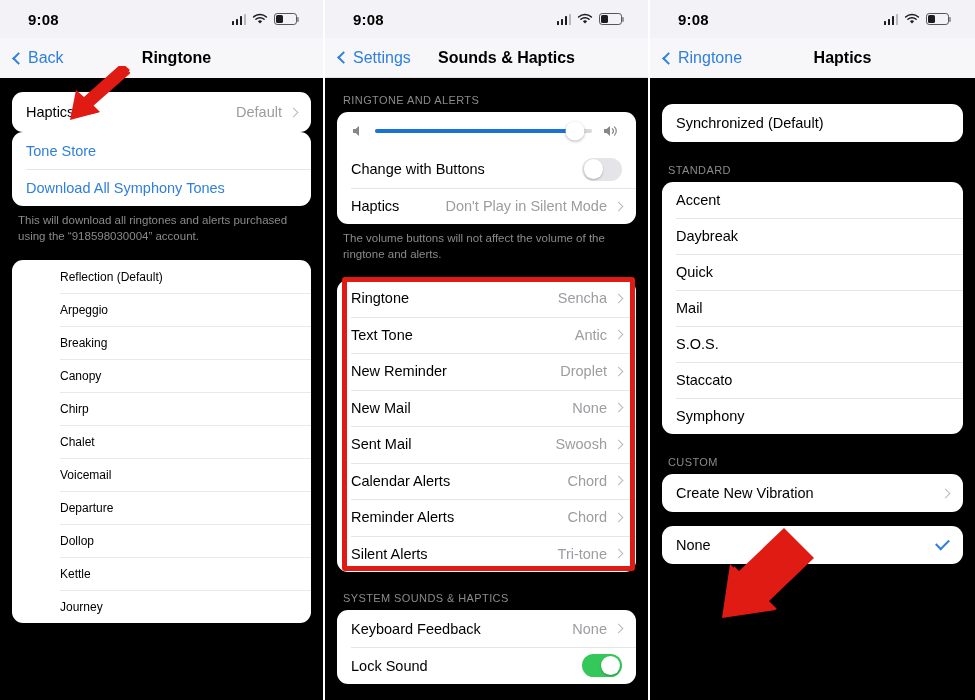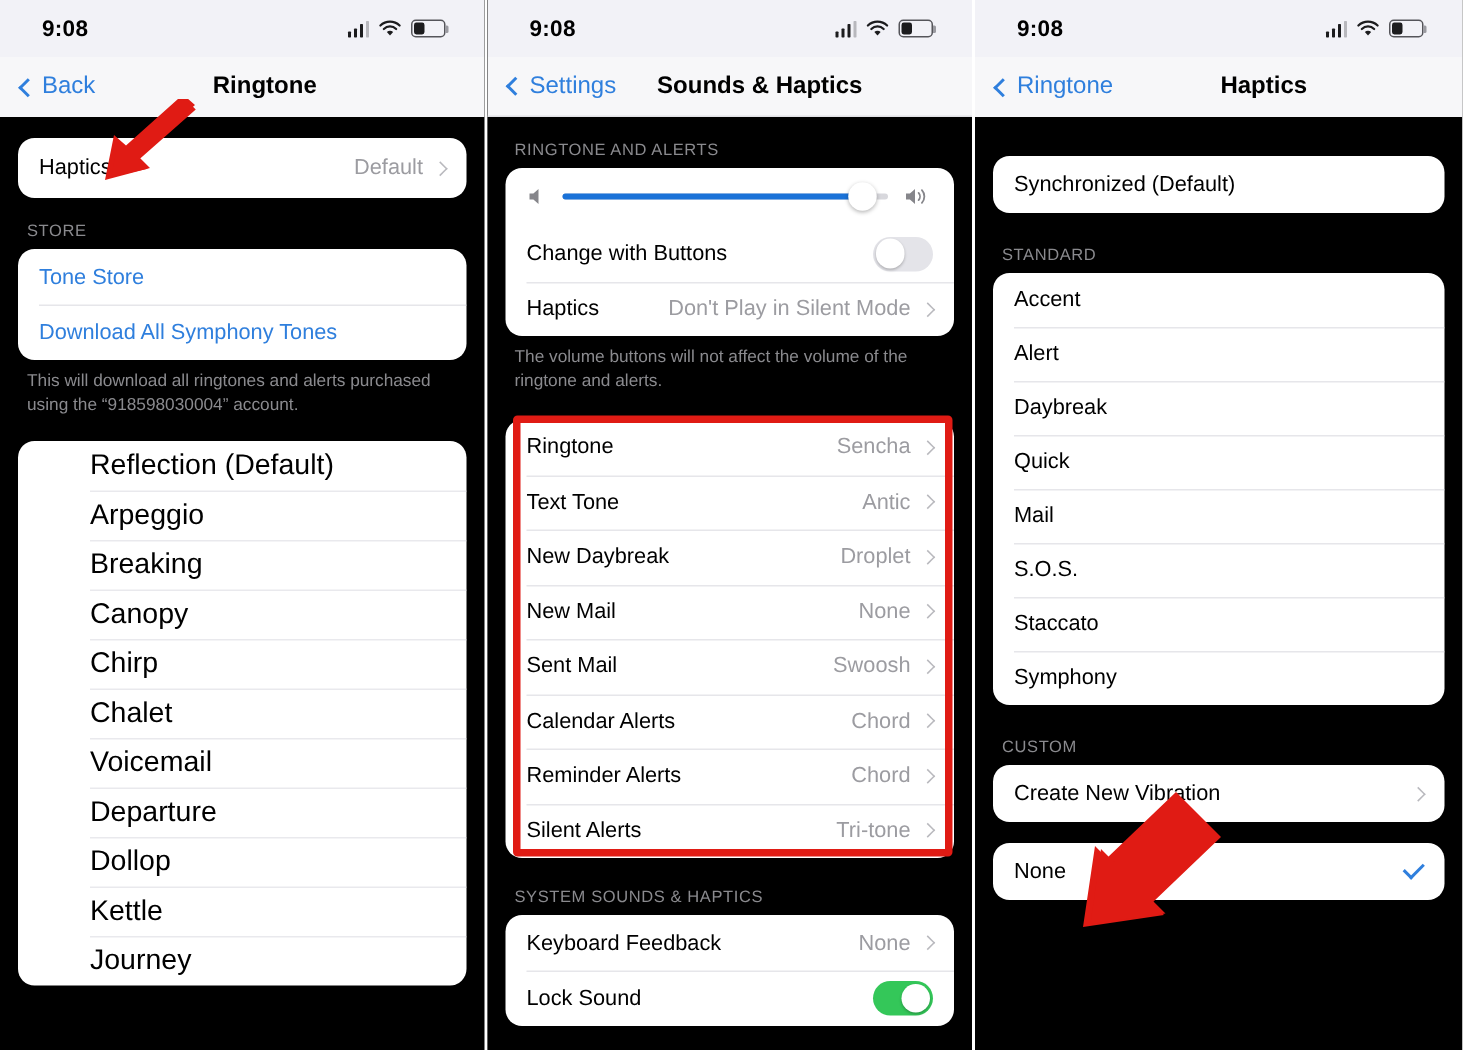--- a/index.html
+++ b/index.html
@@ -107,21 +107,21 @@
   .link { color: #2f7fdd; }
   .footnote {
     font-size: 11.5px; color: #8a8a8e; line-height: 1.35;
     padding: 7px 18px 0 18px;
   }
 
   
   .list-row {
     height: 33px; display: flex; align-items: center;
     padding-left: 48px; position: relative;
-    font-size: 19px; color: #000; text-align: right;
+    font-size: 12px; color: #000; text-align: right;
   }
   .list-row + .list-row::before {
     content:""; position:absolute; left:48px; right:0; top:0;
     height:1px; background:#e9e9ed;
   }
 
   
   .slider-row {
     height: 38px; display:flex; align-items:center; gap:10px;
     padding: 0 14px; position: relative;
@@ -216,21 +216,20 @@
       <div class="card">
         <div class="row" style="height:40px">
           <span class="row-label">Haptics</span>
           <span class="row-right">
             <span class="row-value">Default</span>
             <span class="chev-r"></span>
           </span>
         </div>
       </div>
 
-      <div class="group-head">STORE</div>
       <div class="card">
         <div class="row">
           <span class="row-label link">Tone Store</span>
         </div>
         <div class="row">
           <span class="row-label link">Download All Symphony Tones</span>
         </div>
       </div>
       <div class="footnote">This will download all ringtones and alerts purchased using the “918598030004” account.</div>
 
@@ -336,21 +335,21 @@
             </span>
         </div>
         <div class="row" style="height:36.5px">
           <span class="row-label">Text Tone</span>
           <span class="row-right">
               <span class="row-value">Antic</span>
               <span class="chev-r"></span>
             </span>
         </div>
         <div class="row" style="height:36.5px">
-          <span class="row-label">New Daybreak</span>
+          <span class="row-label">New Reminder</span>
           <span class="row-right">
               <span class="row-value">Droplet</span>
               <span class="chev-r"></span>
             </span>
         </div>
         <div class="row" style="height:36.5px">
           <span class="row-label">New Mail</span>
           <span class="row-right">
               <span class="row-value">None</span>
               <span class="chev-r"></span>
@@ -446,23 +445,20 @@
           <span class="row-label">Synchronized (Default)</span>
         </div>
       </div>
 
       <div class="group-head" style="padding-top:22px">STANDARD</div>
       <div class="card">
         <div class="row" style="height:36px">
             <span class="row-label">Accent</span>
           </div>
         <div class="row" style="height:36px">
-            <span class="row-label">Alert</span>
-          </div>
-        <div class="row" style="height:36px">
             <span class="row-label">Daybreak</span>
           </div>
         <div class="row" style="height:36px">
             <span class="row-label">Quick</span>
           </div>
         <div class="row" style="height:36px">
             <span class="row-label">Mail</span>
           </div>
         <div class="row" style="height:36px">
             <span class="row-label">S.O.S.</span>

